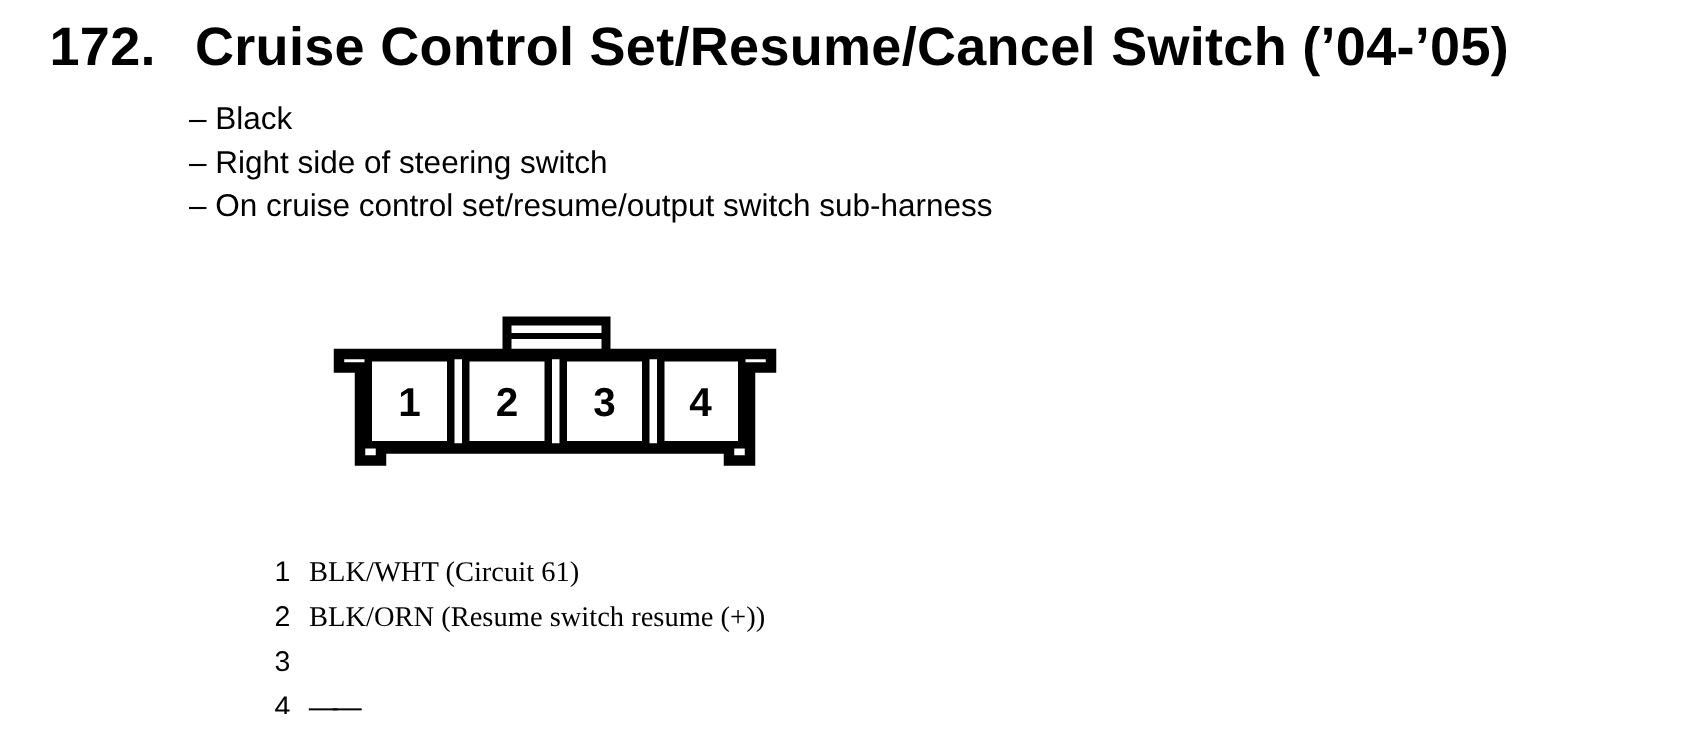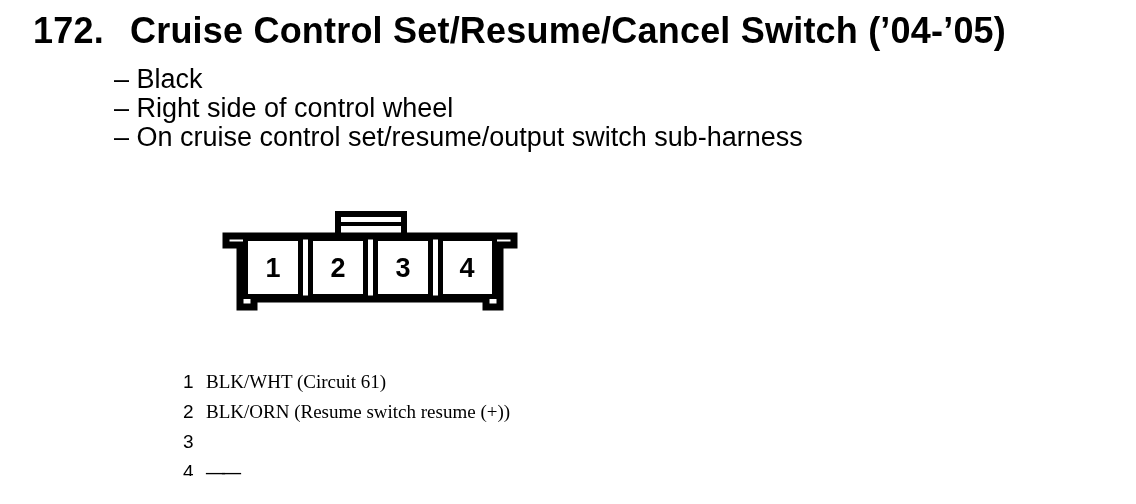--- a/index.html
+++ b/index.html
@@ -29,23 +29,23 @@
     letter-spacing: 0.2px;
   }
   .heading .num {
     display: inline-block;
     width: 97px;
   }
 
   
   .notes {
     position: absolute;
-    left: 114px;
+    left: 126px;
     top: 65px;
-    font-size: 27px;
+    font-size: 21px;
     line-height: 29px;
     white-space: nowrap;
   }
 
   
   .connector-svg {
     position: absolute;
     left: 205px;
     top: 205px;
     width: 320px;
@@ -109,21 +109,21 @@
 <body>
 
 <div class="page">
 
   <div class="heading">
     <span class="num">172.</span><span>Cruise Control Set/Resume/Cancel Switch (’04-’05)</span>
   </div>
 
   <div class="notes">
     <div class="note-line">– Black</div>
-    <div class="note-line">– Right side of control wheel</div>
+    <div class="note-line">– Right side of steering switch</div>
     <div class="note-line">– On cruise control set/resume/output switch sub-harness</div>
   </div>
 
   <svg class="connector-svg" viewBox="205 205 320 115" xmlns="http://www.w3.org/2000/svg" aria-hidden="false">
 
     <g>
       <path class="latch-outline" d="M338 236 L338 214 L404 214 L404 236"></path>
       <line class="latch-line" x1="340" y1="224" x2="402" y2="224"></line>
     </g>
 

